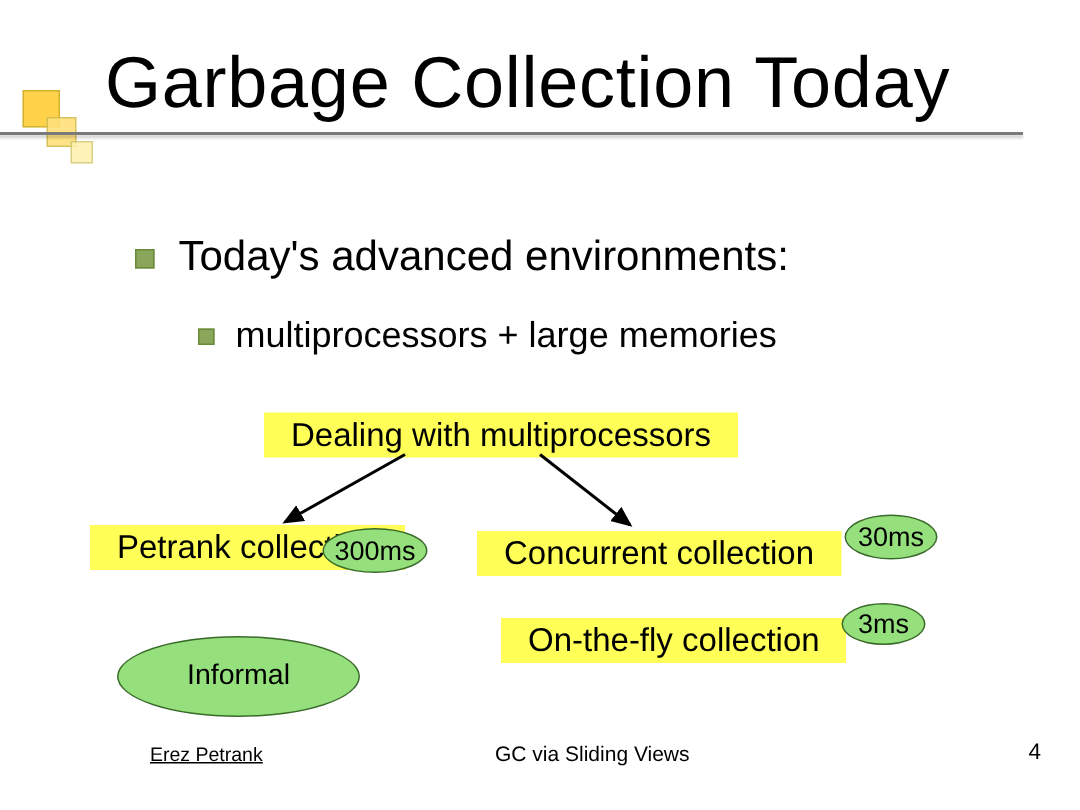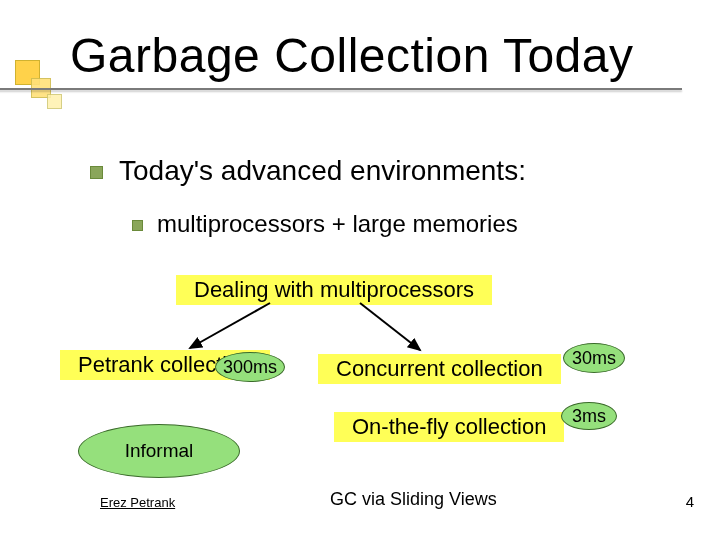--- a/index.html
+++ b/index.html
@@ -118,21 +118,21 @@
     line-height: 1.1;
     color:#000;
     margin-top:14px;
   }
   .footer-l {
     position:absolute; left:100px; bottom:30px;
     font-size:13px; color:#000;text-decoration:underline;
   }
   .footer-c {
     position:absolute; left:330px; bottom:30px;
-    font-size:18px; color:#000;
+    font-size:14px; color:#000;
   }
   .footer-r {
     position:absolute; right:26px; bottom:30px;
     font-size:15px; color:#000;
   }
   svg.arrows { position:absolute; left:0; top:0; width:720px; height:540px; pointer-events:none; }
 </style>
 </head>
 <body>
 

